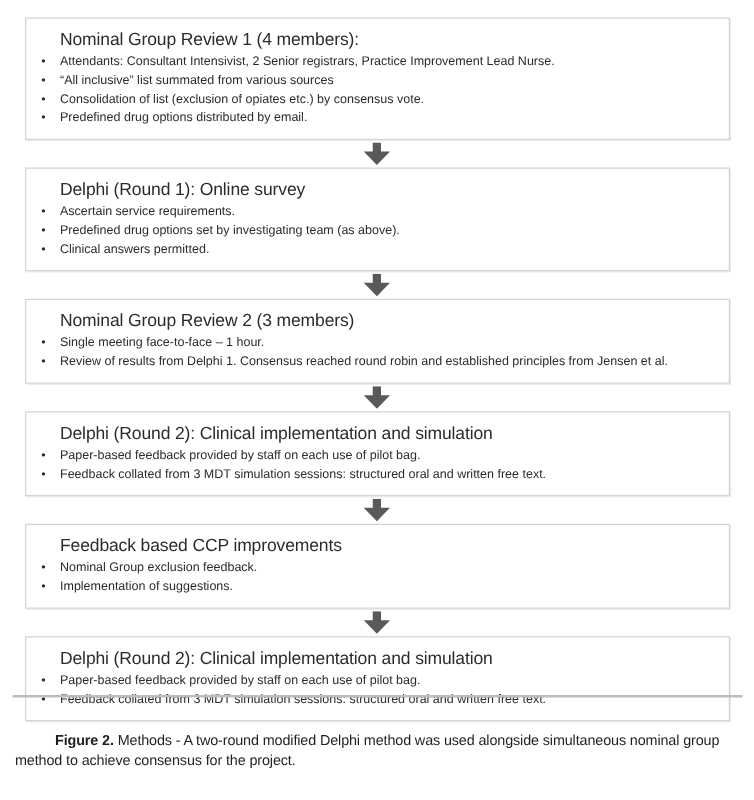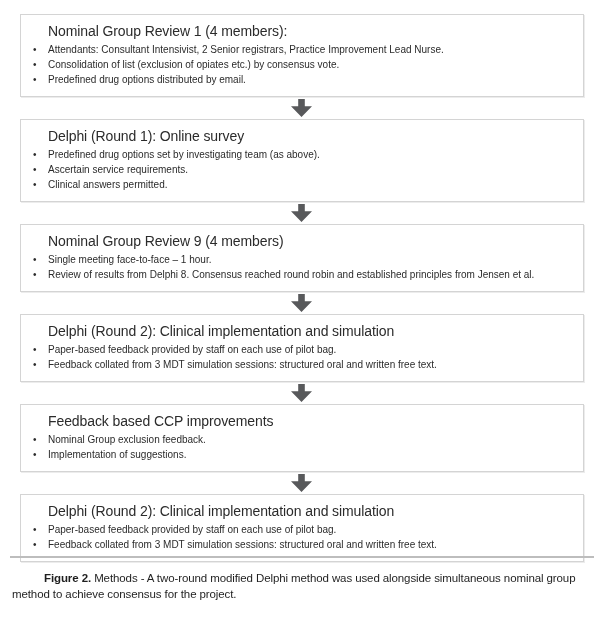--- a/index.html
+++ b/index.html
@@ -86,55 +86,56 @@
 </style>
 </head>
 <body>
 
 <div class="figure-wrap">
 
   <div class="flow-box">
     <div class="box-title">Nominal Group Review 1 (4 members):</div>
     <ul class="bullets">
       <li>Attendants: Consultant Intensivist, 2 Senior registrars, Practice Improvement Lead Nurse.</li>
+      <li>“All inclusive” list summated from various sources</li>
       <li>Consolidation of list (exclusion of opiates etc.) by consensus vote.</li>
       <li>Predefined drug options distributed by email.</li>
     </ul>
   </div>
 
   <div class="arrow-row">
     <span>
       <svg width="21" height="18" viewBox="0 0 21 18">
           <path d="M7.2 0 h6.6 v7.2 H21 L10.5 18 0 7.2 h7.2 Z" fill="#58595b"></path>
         </svg>
     </span>
   </div>
 
   <div class="flow-box">
     <div class="box-title">Delphi (Round 1): Online survey</div>
     <ul class="bullets">
+      <li>Ascertain service requirements.</li>
       <li>Predefined drug options set by investigating team (as above).</li>
-      <li>Ascertain service requirements.</li>
       <li>Clinical answers permitted.</li>
     </ul>
   </div>
 
   <div class="arrow-row">
     <span>
       <svg width="21" height="18" viewBox="0 0 21 18">
           <path d="M7.2 0 h6.6 v7.2 H21 L10.5 18 0 7.2 h7.2 Z" fill="#58595b"></path>
         </svg>
     </span>
   </div>
 
   <div class="flow-box">
-    <div class="box-title">Nominal Group Review 9 (4 members)</div>
+    <div class="box-title">Nominal Group Review 2 (3 members)</div>
     <ul class="bullets">
       <li>Single meeting face-to-face – 1 hour.</li>
-      <li>Review of results from Delphi 8. Consensus reached round robin and established principles from Jensen et al.</li>
+      <li>Review of results from Delphi 1. Consensus reached round robin and established principles from Jensen et al.</li>
     </ul>
   </div>
 
   <div class="arrow-row">
     <span>
       <svg width="21" height="18" viewBox="0 0 21 18">
           <path d="M7.2 0 h6.6 v7.2 H21 L10.5 18 0 7.2 h7.2 Z" fill="#58595b"></path>
         </svg>
     </span>
   </div>

